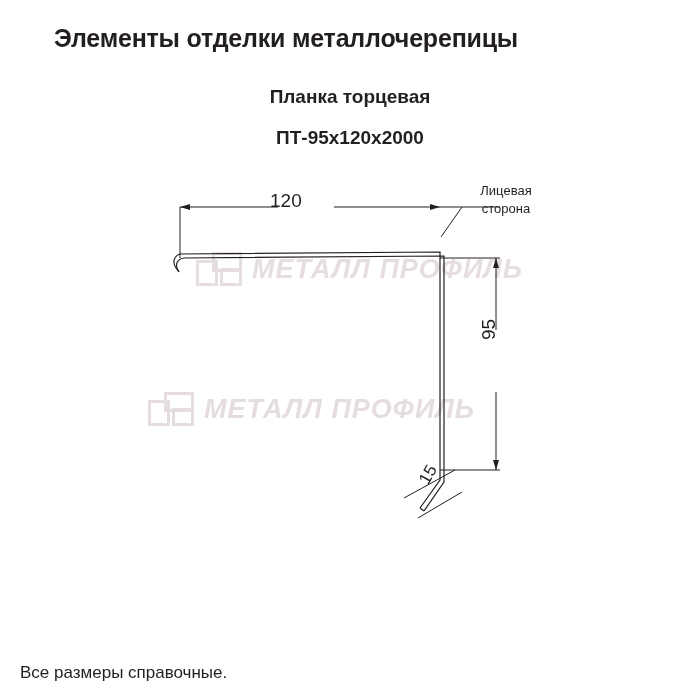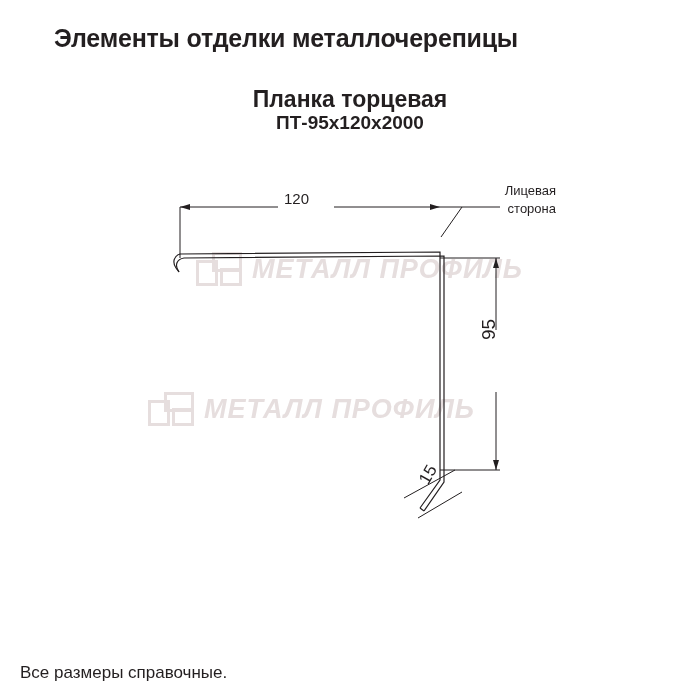--- a/index.html
+++ b/index.html
@@ -29,26 +29,26 @@
     font-size: 25px;
     font-weight: bold;
     letter-spacing: -0.2px;
   }
   .subtitle {
     position: absolute;
     top: 86px;
     left: 0;
     width: 700px;
     text-align: center;
-    font-size: 23px;
+    font-size: 19px;
     font-weight: bold;
   }
   .code {
     position: absolute;
-    top: 112px;
+    top: 127px;
     left: 0;
     width: 700px;
     text-align: center;
     font-size: 19px;
     font-weight: bold;
   }
   .drawing {
     position: absolute;
     top: 0;
     left: 0;
@@ -110,28 +110,28 @@
   .footer div { white-space: nowrap; }
   .label {
     position: absolute;
     font-size: 13px;
     color: #231f20;
     white-space: nowrap;
   }
   .label-face {
     left: 456px;
     top: 182px;
-    text-align: right;
+    text-align: center;
     line-height: 1.35;
     width: 100px;
   }
   .dim-120 {
-    left: 284px;
+    left: 270px;
     top: 190px;
-    font-size: 15px;
+    font-size: 19px;
   }
   .dim-95 {
     left: 478px;
     top: 340px;
     font-size: 19px;
     transform: rotate(-90deg);
     transform-origin: left top;
   }
   .dim-15 {
     left: 415px;

